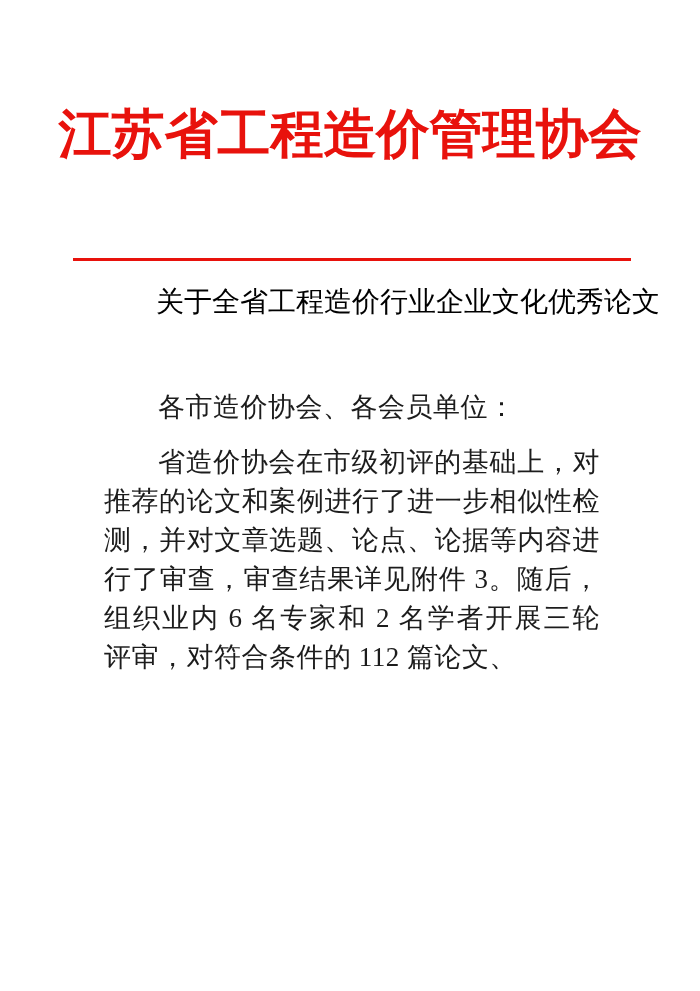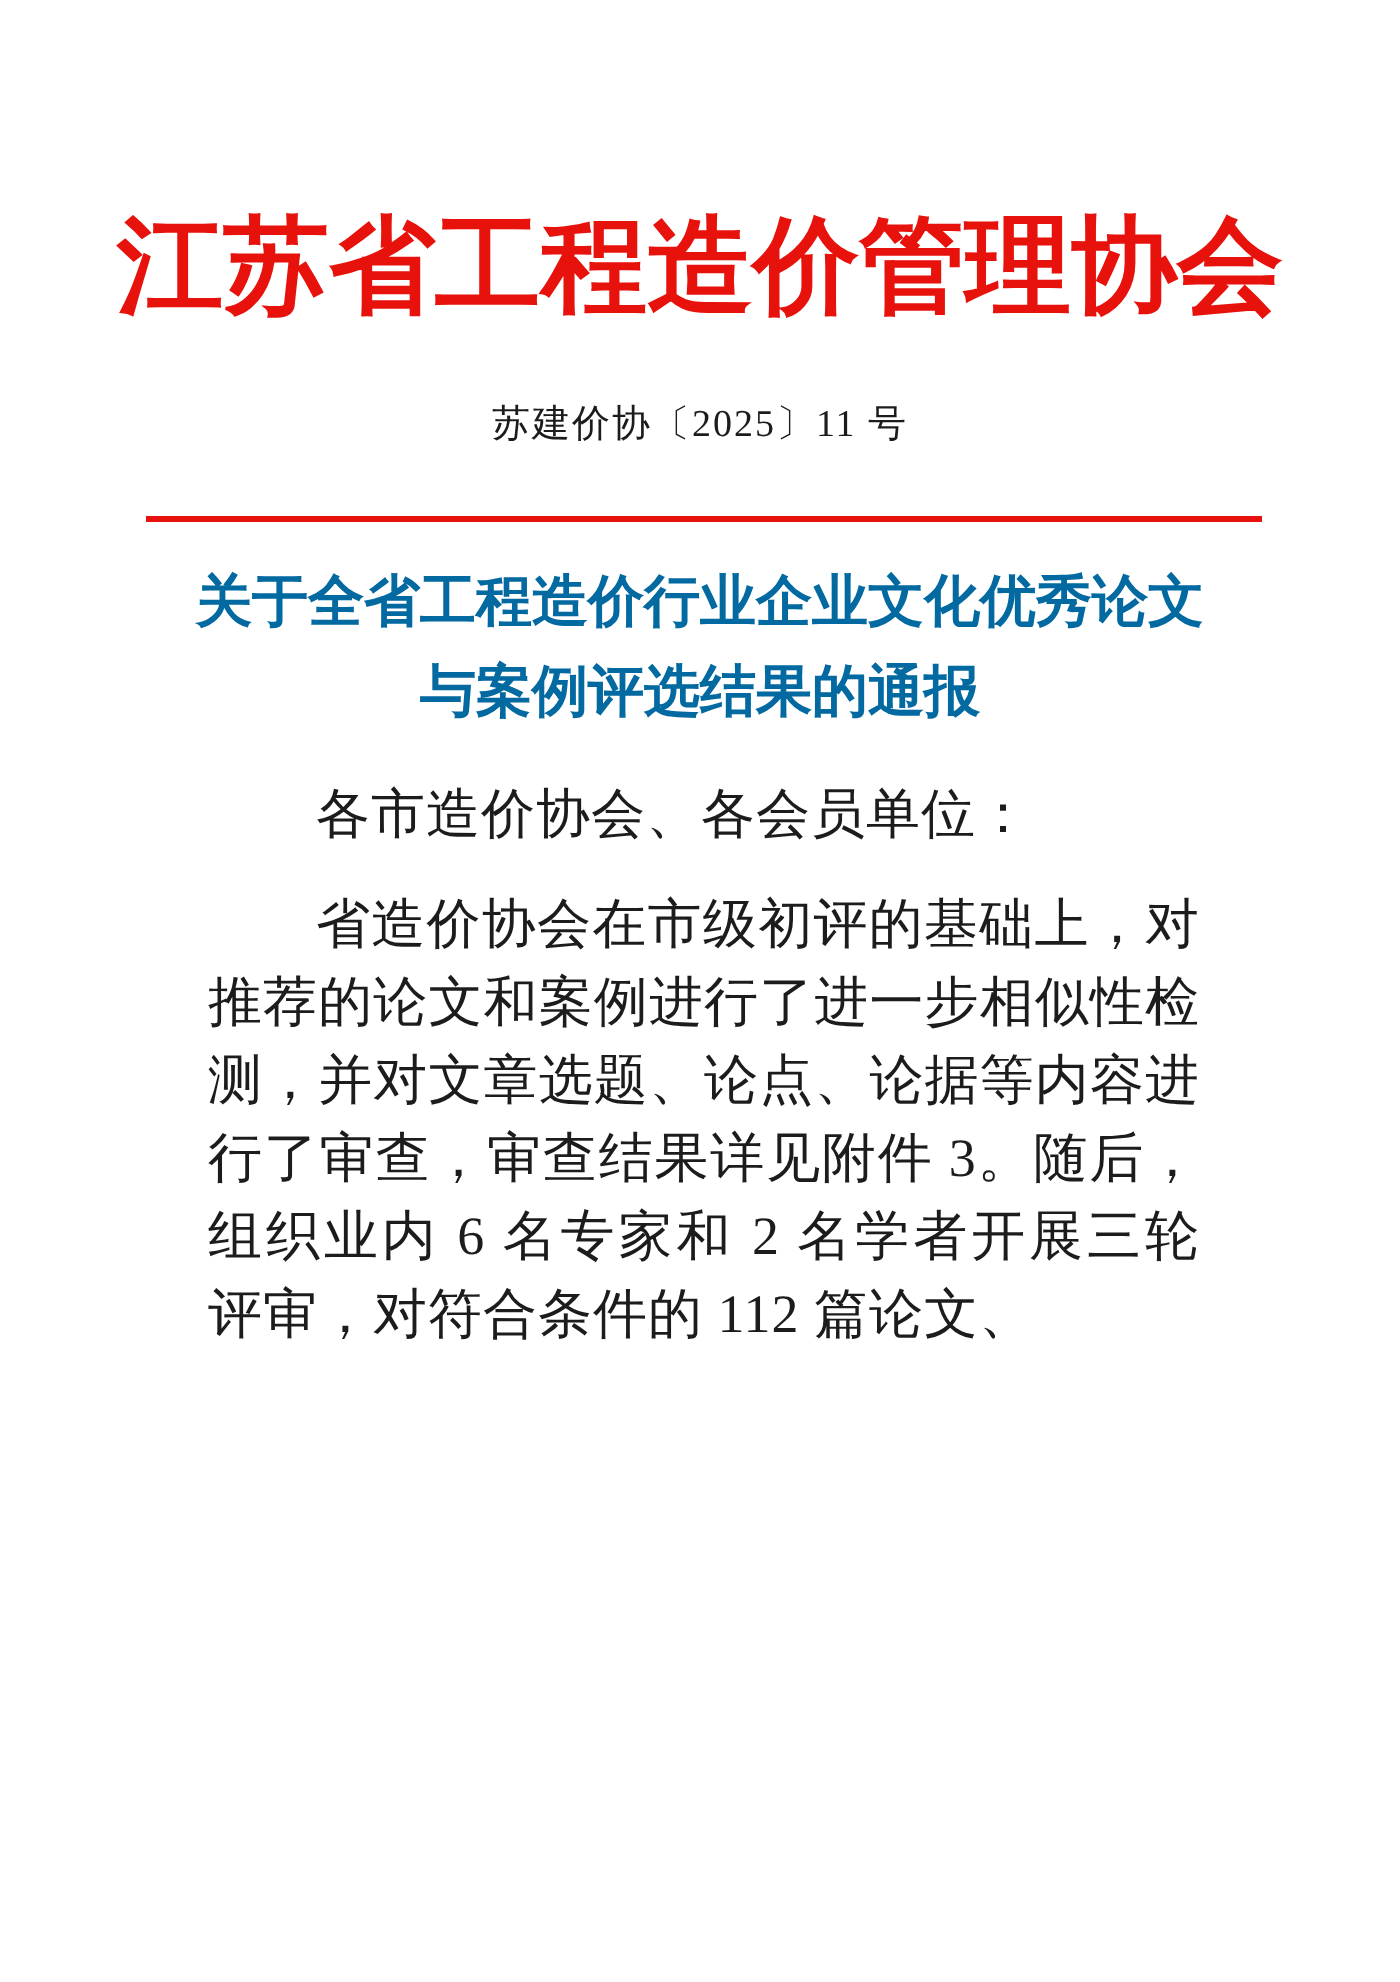--- a/index.html
+++ b/index.html
@@ -46,25 +46,25 @@
     left: 73px;
     width: 558px;
     height: 3px;
     background: #e8120c;
   }
   .doc-title {
     position: absolute;
     top: 279px;
     left: 40px;
     width: 620px;
-    text-align: center;
-    font-weight: bold;
+    text-align: right;
+    font-weight: normal;
     font-size: 28px;
     line-height: 45px;
-    color: #0369a1;
+    color: #000000;
   }
   .body-block {
     position: absolute;
     top: 372px;
     left: 88px;
     width: 528px;
     font-size: 27px;
     line-height: 39px;
     letter-spacing: 0.5px;
     text-align: justify;
@@ -88,27 +88,25 @@
     white-space: nowrap;
   }
 </style>
 </head>
 <body>
 
 <div class="page">
 
   <div class="org-title">江苏省工程造价管理协会</div>
 
-  <div class="doc-number">苏建价协〔2025〕11 号</div>
 
   <div class="red-divider"></div>
 
   <div class="doc-title">
     <div>关于全省工程造价行业企业文化优秀论文</div>
-    <div>与案例评选结果的通报</div>
   </div>
 
   <div class="body-block">
     <p class="salutation">各市造价协会、各会员单位：</p>
     <p>省造价协会在市级初评的基础上，对推荐的论文和案例进行了进一步相似性检测，并对文章选题、论点、论据等内容进行了审查，审查结果详见附件 3。随后，组织业内 6 名专家和 2 名学者开展三轮评审，对符合条件的 112 篇论文、</p>
   </div>
 
   <div class="page-number">— 1 —</div>
 
 </div>

